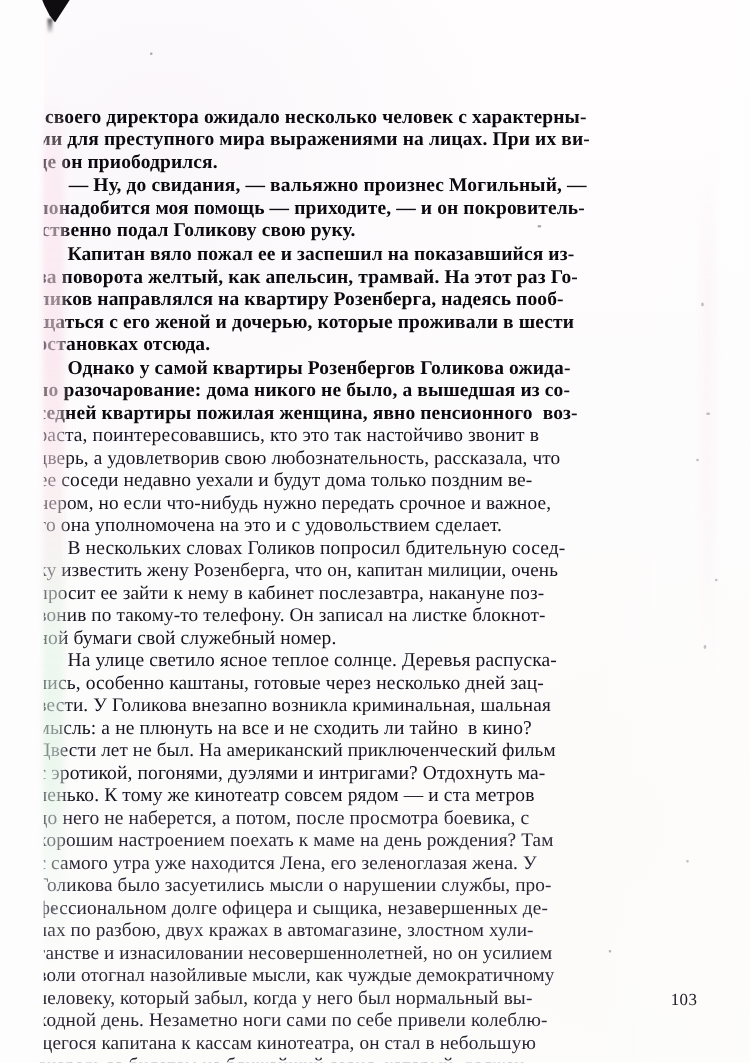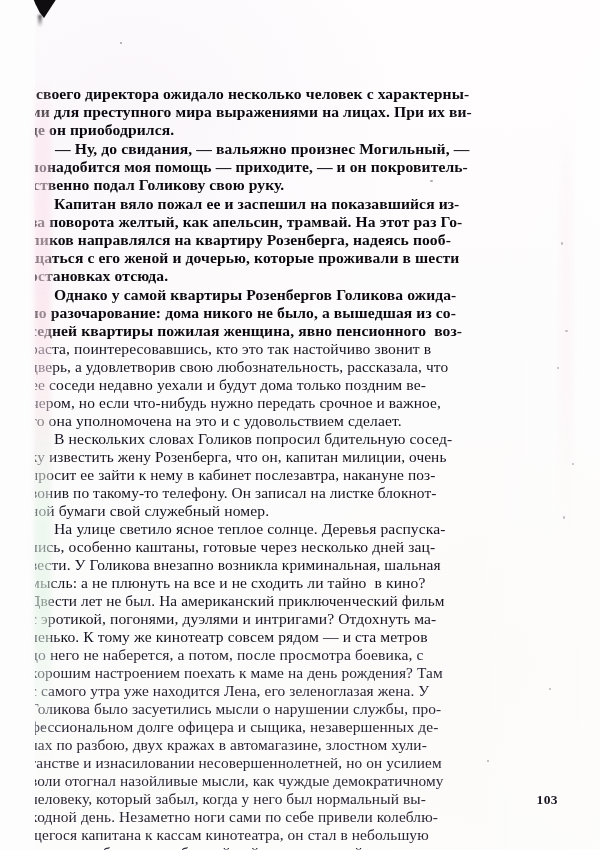--- a/index.html
+++ b/index.html
@@ -122,21 +122,21 @@
     background: #fefdfe;
   }
 
   
   .folio {
     position: absolute;
     right: 42px;
     top: 792px;
     font-size: 13.5px;
     color: #1b1622;
-    font-weight: 700;
+    font-weight: 400;
     letter-spacing: 0.4px;
   }
 
   
   .speck {
     position: absolute;
     background: #6e6478;
     border-radius: 40%;
     opacity: 0.55;
   }

